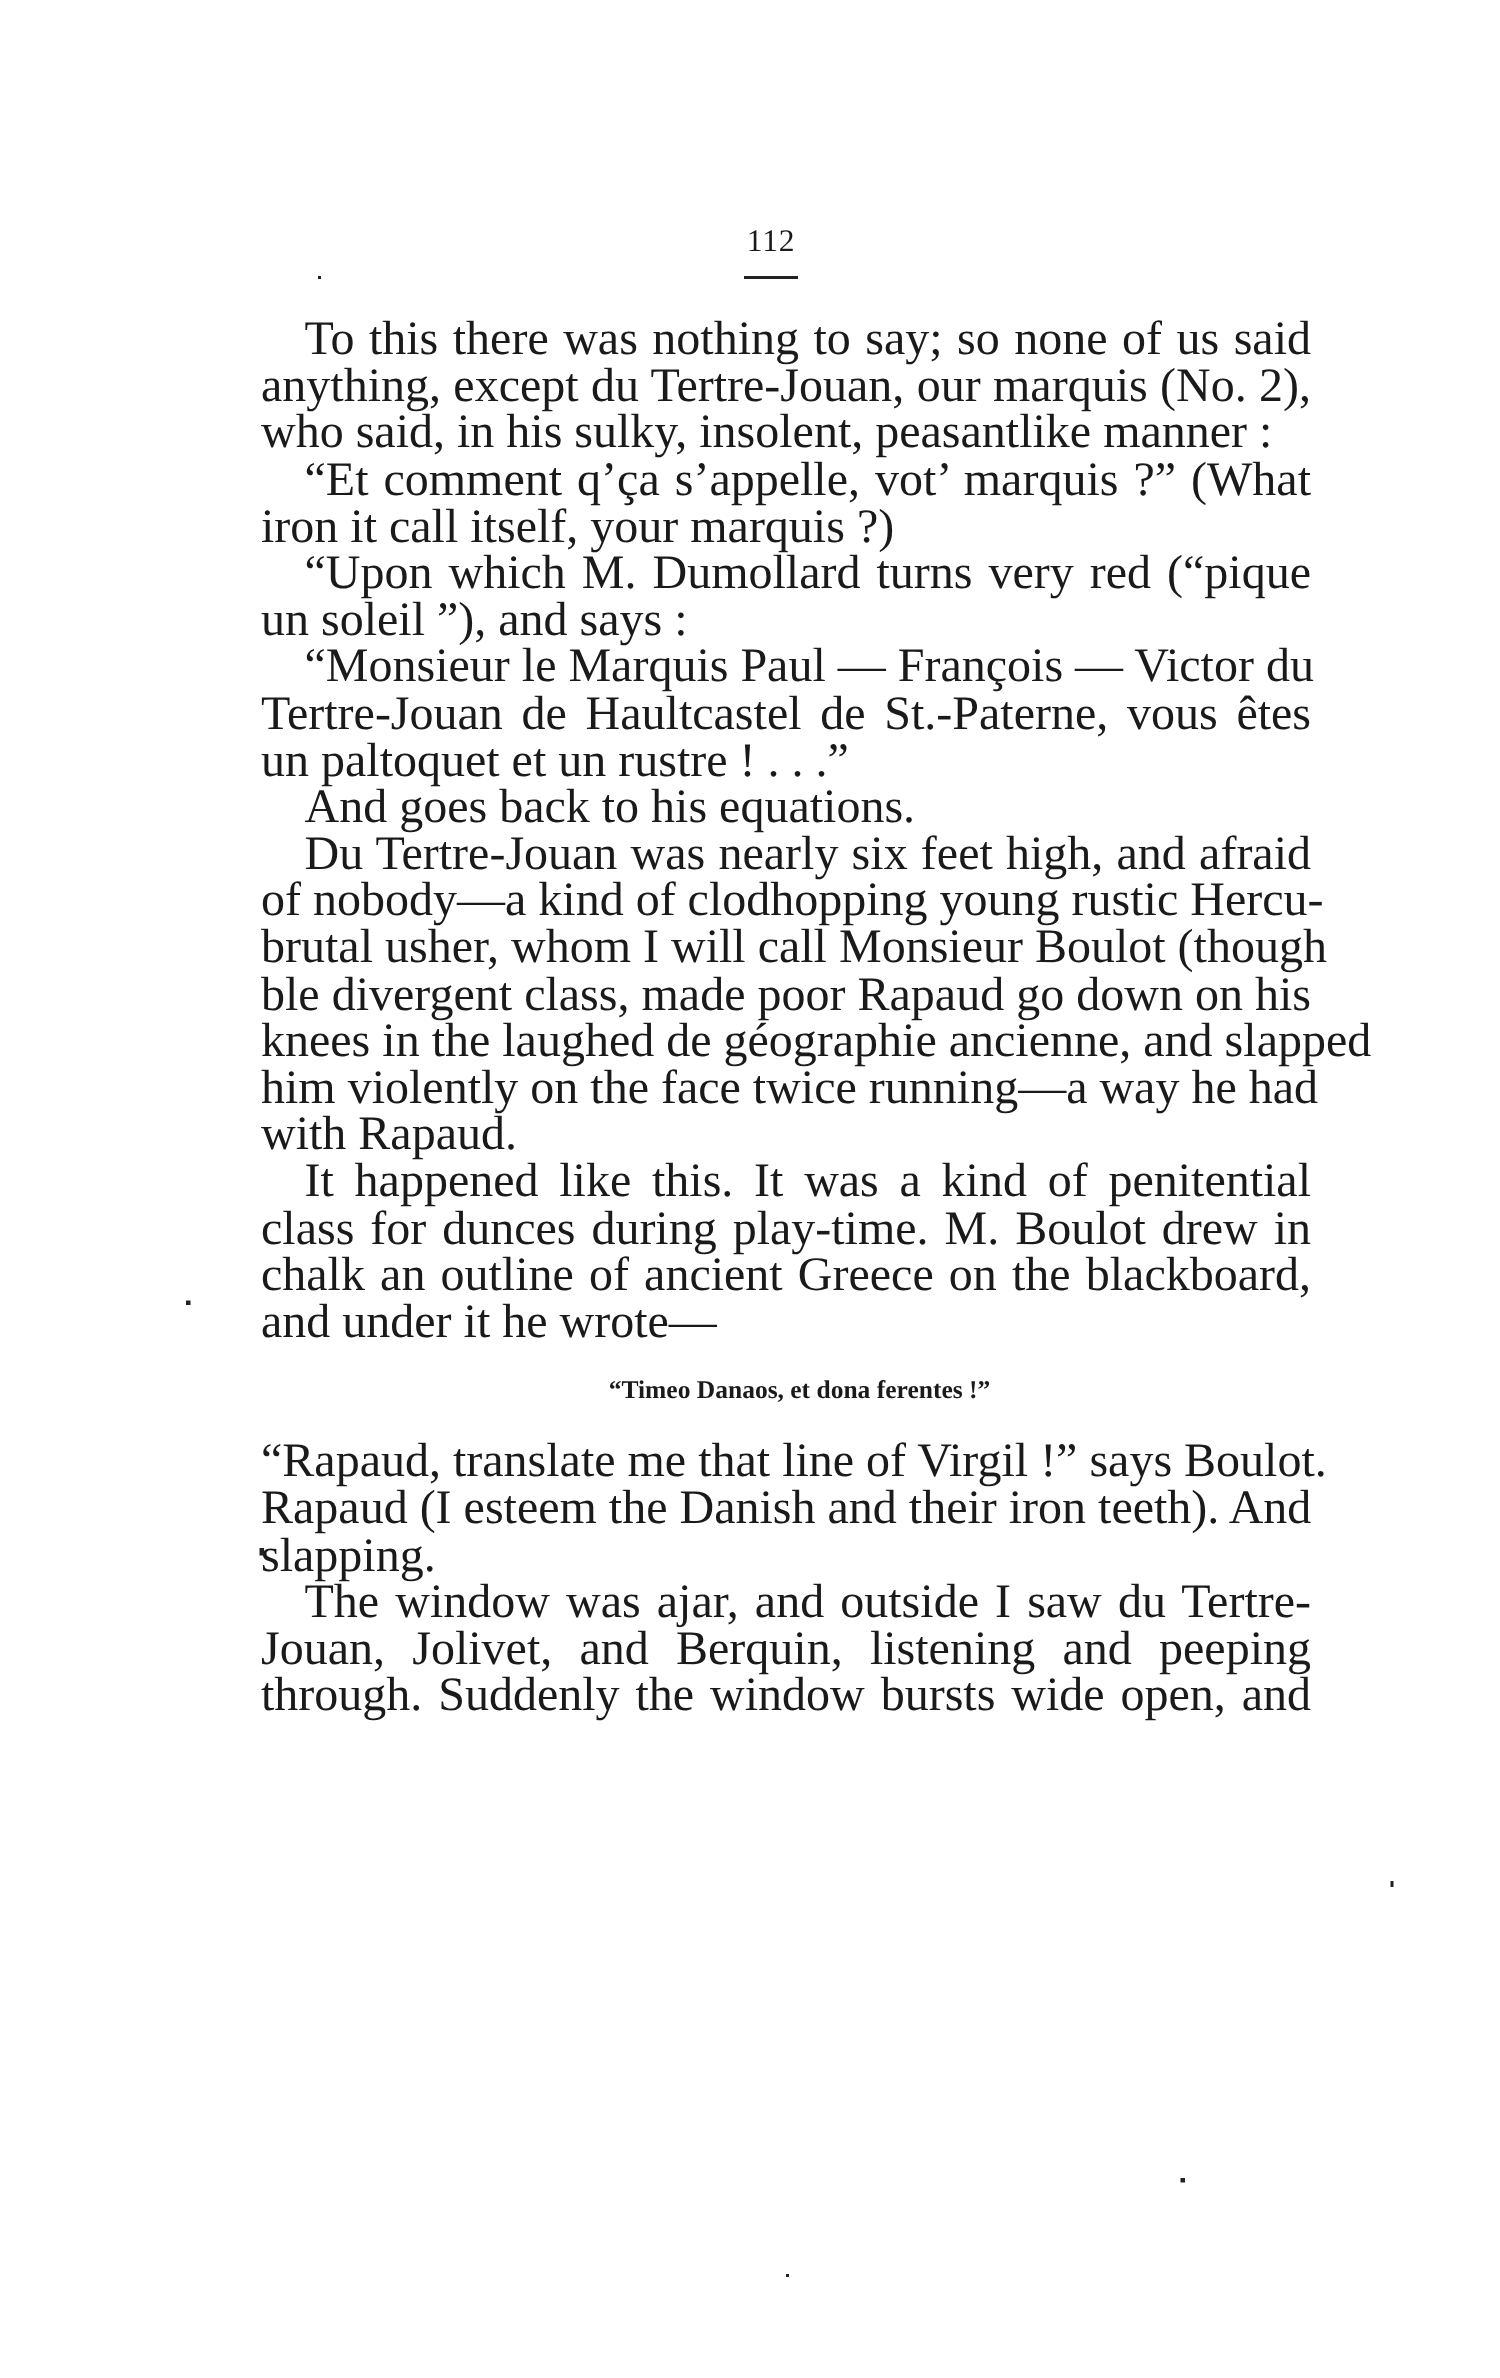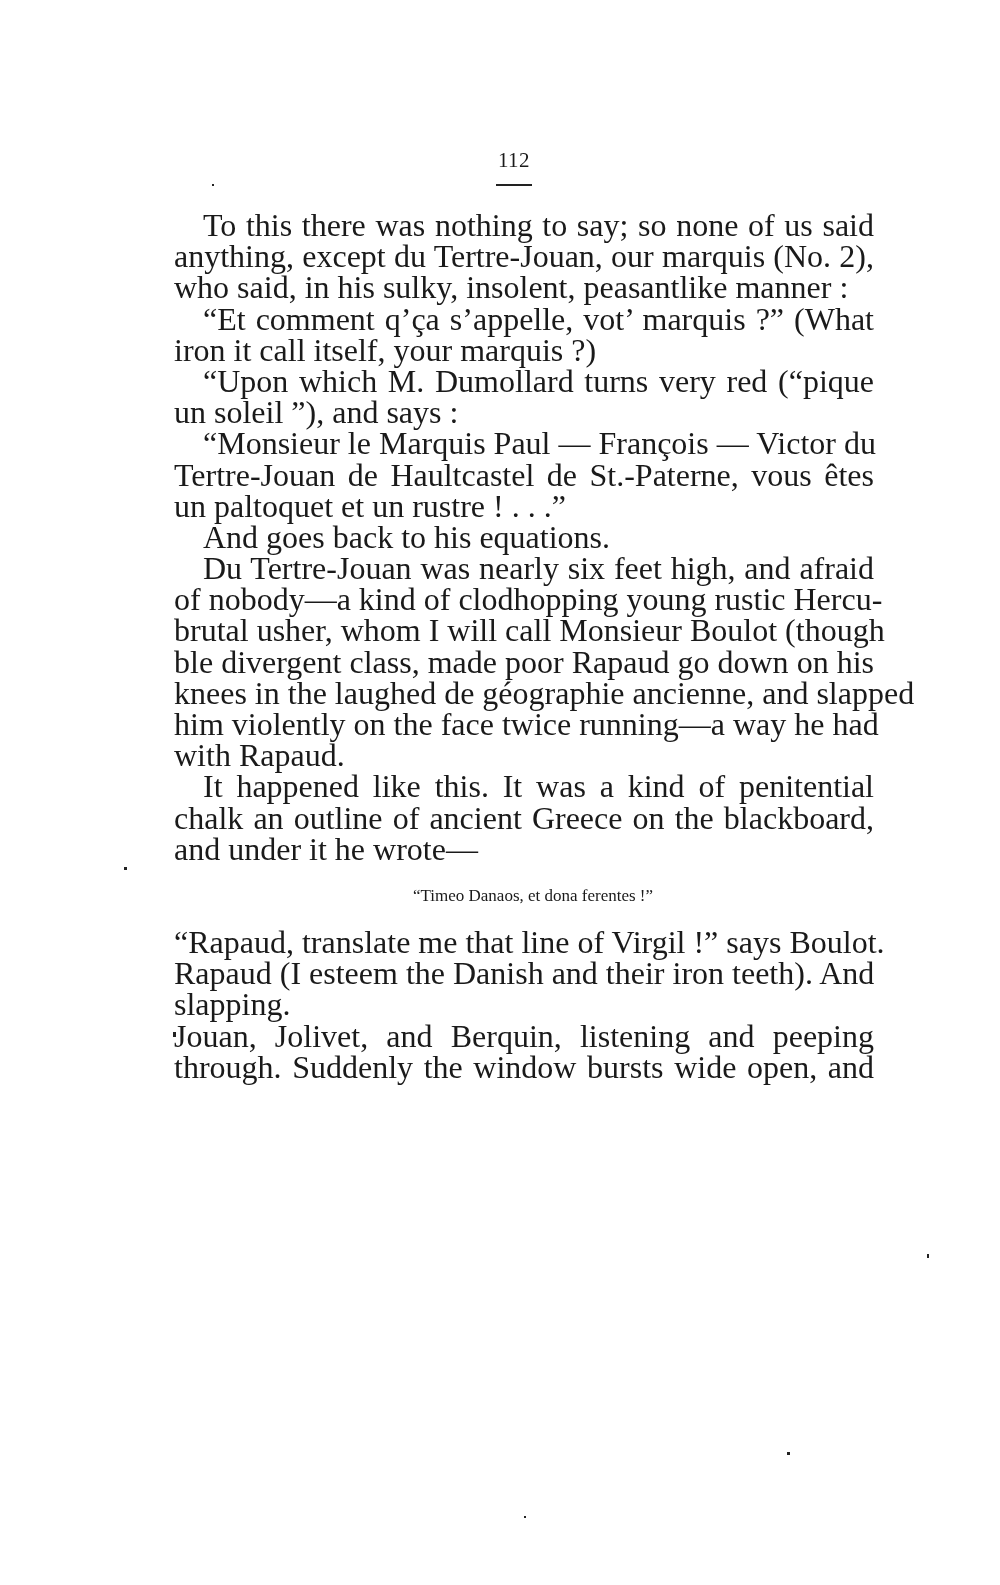--- a/index.html
+++ b/index.html
@@ -8,21 +8,21 @@
     .page-number { position: absolute; left: 0; width: 1028px; top: 148px; text-align: center;
                    font-size: 21px; letter-spacing: 0.5px; }
     .page-rule { position: absolute; left: 496px; width: 36px; top: 184px; height: 0;
                  border-top: 2px solid #222; }
     .body-text { position: absolute; left: 174px; width: 700px; top: 210px; }
     .line { height: 31.2px; line-height: 31.2px; font-size: 32px; white-space: nowrap;
             text-align: justify; text-align-last: justify; }
     .line.indent { padding-left: 29px; }
     .line.last { text-align-last: left; }
     .quote-line { height: 62px; line-height: 62px; font-size: 17px; text-align: center;
-                  text-align-last: center; padding-left: 18px; }
+                  text-align-last: center; padding-left: 18px; font-weight: bold; }
     .mark { position: absolute; background: #222; }
   </style>
 </head>
 <body>
 
 <div class="page-number">112</div>
 <div class="page-rule"></div>
 
 <div class="body-text" id="body-text">
     <div class="line indent">To this there was nothing to say; so none of us said</div>
@@ -37,26 +37,28 @@
     <div class="line last">un paltoquet et un rustre ! . . .”</div>
     <div class="line indent last">And goes back to his equations.</div>
     <div class="line indent">Du Tertre-Jouan was nearly six feet high, and afraid</div>
     <div class="line">of nobody—a kind of clodhopping young rustic Hercu-</div>
     <div class="line">brutal usher, whom I will call Monsieur Boulot (though</div>
     <div class="line">ble divergent class, made poor Rapaud go down on his</div>
     <div class="line">knees in the laughed de géographie ancienne, and slapped</div>
     <div class="line">him violently on the face twice running—a way he had</div>
     <div class="line last">with Rapaud.</div>
     <div class="line indent">It happened like this. It was a kind of penitential</div>
+    <div class="line">class for dunces during play-time. M. Boulot drew in</div>
     <div class="line">chalk an outline of ancient Greece on the blackboard,</div>
     <div class="line last">and under it he wrote—</div>
     <div class="line quote-line">“Timeo Danaos, et dona ferentes !”</div>
     <div class="line">“Rapaud, translate me that line of Virgil !” says Boulot.</div>
     <div class="line">Rapaud (I esteem the Danish and their iron teeth). And</div>
     <div class="line last">slapping.</div>
+    <div class="line indent">The window was ajar, and outside I saw du Tertre-</div>
     <div class="line">Jouan, Jolivet, and Berquin, listening and peeping</div>
     <div class="line">through. Suddenly the window bursts wide open, and</div>
   </div>
 
 <div class="mark" style="left:212px;top:184px;width:2px;height:2px;"></div>
 <div class="mark" style="left:124px;top:867px;width:3px;height:3px;"></div>
 <div class="mark" style="left:173px;top:1032px;width:3px;height:5px;"></div>
 <div class="mark" style="left:927px;top:1254px;width:2px;height:4px;"></div>
 <div class="mark" style="left:787px;top:1452px;width:3px;height:3px;"></div>
 <div class="mark" style="left:524px;top:1516px;width:2px;height:2px;"></div>

